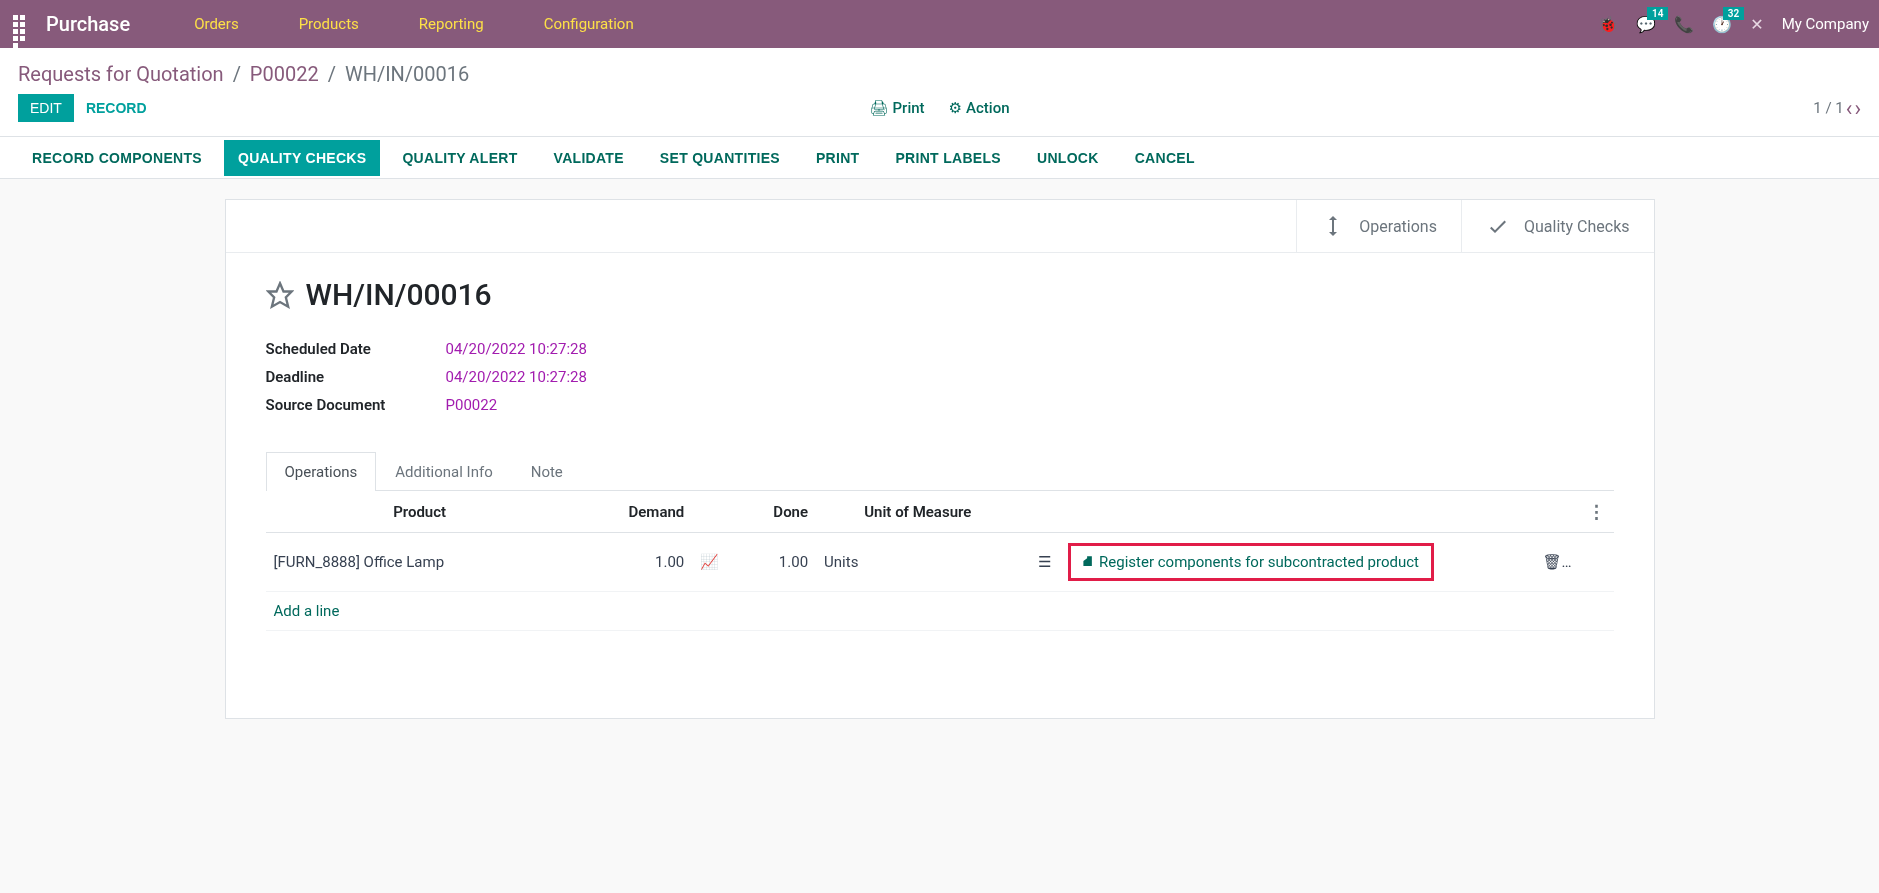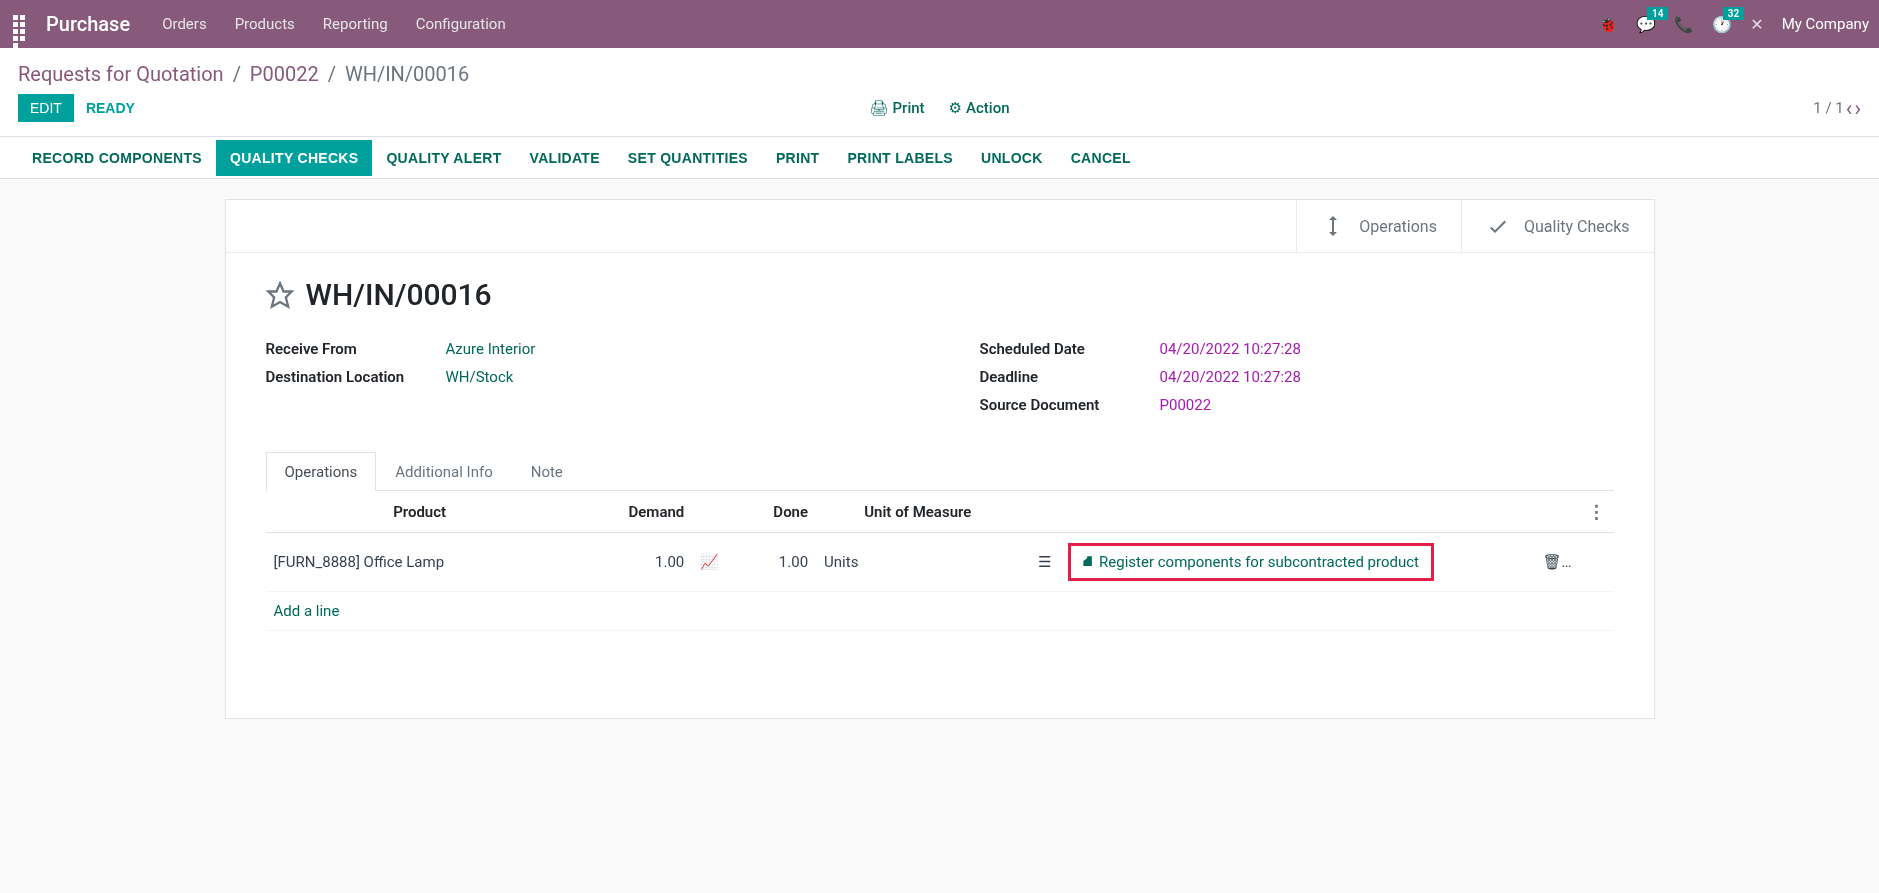--- a/index.html
+++ b/index.html
@@ -4,21 +4,21 @@
 <style>
 * { box-sizing: border-box; margin: 0; padding: 0; }
 body { font-family: -apple-system, BlinkMacSystemFont, "Segoe UI", Roboto, sans-serif; font-size: 14px; color: #374151; background: #f9f9f9; overflow-x: hidden; }
 
 
 .topnav { background: #875a7b; color: #fff; height: 48px; display: flex; align-items: center; padding: 12px 10px; }
 .apps-icon { width: 24px; height: 24px; margin-right: 12px; display: flex; flex-wrap: wrap; gap: 2px; padding: 3px; cursor: pointer; }
 .apps-icon span { width: 5px; height: 5px; background: #fff; }
 .brand { font-size: 20px; font-weight: 500; color: #fff; margin-right: 32px; }
 .topnav-menu { display: flex; gap: 28px; }
-.topnav-menu a { color: #e5e5e5; text-decoration: none; font-size: 15px; }
+.topnav-menu a { color: #fde047; text-decoration: none; font-size: 15px; margin-left: 32px; }
 .topnav-right { margin-left: auto; display: flex; align-items: center; gap: 18px; }
 .topnav-right .icon-btn { color: #e8d8e3; cursor: pointer; position: relative; font-size: 16px; }
 .badge { position: absolute; top: -8px; right: -12px; background: #00a09d; color: #fff; font-size: 10px; padding: 1px 5px; border-radius: 0; font-weight: 600; }
 .avatar { width: 26px; height: 26px; border-radius: 50%; background: linear-gradient(135deg,#d4a574,#8b6f47); margin-right: 6px; }
 .user-block { display: flex; align-items: center; color: #fff; font-size: 15px; }
 
 
 .controlbar { background: #fff; border-bottom: 1px solid #dee2e6; }
 .breadcrumb { padding: 14px 18px 8px; font-size: 20px; }
 .breadcrumb a { color: #875a7b; text-decoration: none; }
@@ -28,21 +28,21 @@
 .btn { padding: 6px 12px; font-size: 14px; border: none; cursor: pointer; font-weight: 500; }
 .btn-primary { background: #00a09d; color: #fff; }
 .btn-link { background: none; color: #00a09d; font-weight: 600; }
 .control-center { margin-left: auto; margin-right: auto; display: flex; gap: 24px; align-items: center; position: absolute; left: 50%; transform: translateX(-50%); }
 .control-center a { color: #00695c; text-decoration: none; font-weight: 500; font-size: 15px; display: flex; align-items: center; gap: 4px; }
 .pager { margin-left: auto; display: flex; align-items: center; gap: 2px; color: #6c757d; font-size: 15px; }
 .pager .chev { color: #875a7b; font-size: 22px; cursor: pointer; }
 
 
 .workflow { display: flex; align-items: center; background: #fff; border-bottom: 1px solid #dee2e6; padding: 0 18px; height: 42px; }
-.wf-actions { display: flex; gap: 0; flex-wrap: wrap; }
+.wf-actions { display: flex; gap: 8px; flex-wrap: wrap; }
 .wf-actions button { background: none; border: none; color: #00695c; font-weight: 700; font-size: 14px; padding: 10px 14px; cursor: pointer; letter-spacing: 0.3px; }
 .wf-actions button.active { background: #00a09d; color: #fff; }
 .statusbar { margin-left: auto; display: flex; height: 100%; }
 .status-step { padding: 0 18px; display: flex; align-items: center; color: #adb5bd; font-weight: 600; font-size: 14px; position: relative; }
 .status-step.active { background: #875a7b; color: #fff; }
 .status-step.active::before { content: ""; position: absolute; left: -14px; top: 0; border-top: 21px solid transparent; border-bottom: 21px solid transparent; border-left: 14px solid #fff; }
 .status-step.active::after { content: ""; position: absolute; right: -14px; top: 0; border-top: 21px solid transparent; border-bottom: 21px solid transparent; border-left: 14px solid #875a7b; z-index: 1; }
 .status-step .chev-sep { position: absolute; right: -8px; color: #dee2e6; font-size: 24px; }
 
 
@@ -116,21 +116,21 @@
 <div class="controlbar">
   <div class="breadcrumb">
     <a href="#">Requests for Quotation</a>
     <span class="sep">/</span>
     <a href="#">P00022</a>
     <span class="sep">/</span>
     <span class="cur">WH/IN/00016</span>
   </div>
   <div class="control-row" style="position:relative">
     <button class="btn btn-primary">EDIT</button>
-    <button class="btn btn-link">READY</button>
+    <button class="btn btn-link">RECORD</button>
     <div class="control-center">
       <a href="#">
           <span>🖨</span>
           <span>Print</span>
         </a>
       <a href="#">
           <span>⚙</span>
           <span>Action</span>
         </a>
     </div>
@@ -175,30 +175,20 @@
 
     <div class="sheet-body">
       <div class="title-row">
         <svg class="star" viewBox="0 0 24 24" fill="none" stroke="#6c757d" stroke-width="2">
             <polygon points="12,2 15,9 22,9 17,14 19,22 12,18 5,22 7,14 2,9 9,9"></polygon>
           </svg>
         <h1 class="rec-title">WH/IN/00016</h1>
       </div>
 
       <div class="fields">
-        <div class="field-col" id="fields-left">
-            <div class="field-row">
-              <div class="field-label">Receive From</div>
-              <div class="field-val link">Azure Interior</div>
-            </div>
-            <div class="field-row">
-              <div class="field-label">Destination Location</div>
-              <div class="field-val link">WH/Stock</div>
-            </div>
-          </div>
         <div class="field-col" id="fields-right">
             <div class="field-row">
               <div class="field-label">Scheduled Date</div>
               <div class="field-val">04/20/2022 10:27:28</div>
             </div>
             <div class="field-row">
               <div class="field-label">Deadline</div>
               <div class="field-val">04/20/2022 10:27:28</div>
             </div>
             <div class="field-row">

